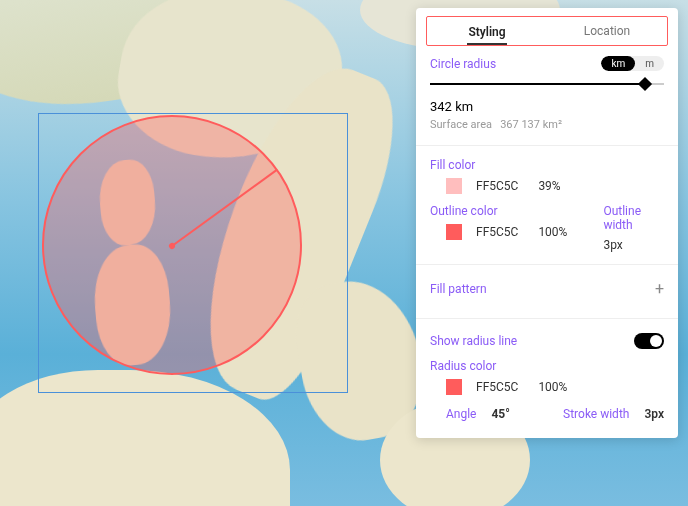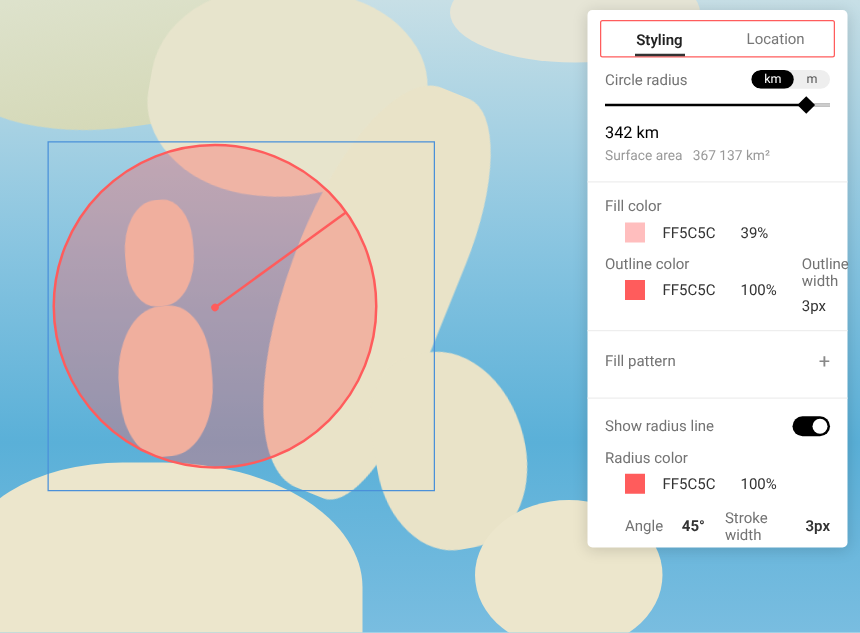--- a/index.html
+++ b/index.html
@@ -55,21 +55,21 @@
     transform:rotate(-36deg);
     z-index:4;
   }
   .radius-line::before{
     content:"";
     position:absolute;left:-3px;top:-2px;width:6px;height:6px;border-radius:50%;background:#ff5c5c;
   }
   .panel {
     position:absolute;
     right:10px; top:8px;
-    width:208px;
+    width:262px;
     height:430px;
     background:#ffffff;
     border-radius:4px;
     box-shadow:0 2px 12px rgba(0,0,0,0.15);
     z-index:10;
     font-size:12px;
     color:#555;
   }
   .tabs {
     margin:8px 10px 0 10px;
@@ -86,40 +86,40 @@
     padding:6px 0;
     cursor:pointer;
     color:#777;
   }
   .tab.active { color:#222; font-weight:600; }
   .tab.active::after{
     content:""; display:block; height:2px; background:#333; width:40px; margin:4px auto -7px;
   }
   .section { padding:10px 14px; }
   .row { display:flex; align-items:center; justify-content:space-between; margin-bottom:6px;}
-  .label { color:#737373; font-size:12px;}
+  .label { color:#8b5cf6; font-size:12px;}
   .unit-toggle {
     display:flex; border-radius:10px; background:#eee; overflow:hidden; font-size:10px;text-align:right;
   }
   .unit-toggle span { padding:2px 10px; }
   .unit-toggle .on { background:#000; color:#fff; border-radius:10px;}
   .slider {
     position:relative; height:14px; margin:4px 0 8px;
   }
   .slider-track { position:absolute; left:0; right:0; top:6px; height:2px; background:#000;}
   .slider-track-off { position:absolute; right:0; top:6px; height:2px; width:18px; background:#ccc;}
   .slider-thumb { position:absolute; top:2px; right:14px; width:10px; height:10px; background:#000; transform:rotate(45deg);}
   .value-big { color:#000000; font-size:13px; margin-bottom:4px;}
   .muted { color:#999; font-size:11px;}
   .divider { height:1px; background:#eee; margin:4px 0;}
   .swatch {
     width:16px; height:16px; display:inline-block; vertical-align:middle; margin-right:8px;
   }
   .inline { display:flex; align-items:center; gap:6px;margin-left:16px;}
-  .two-col { display:flex; gap:20px;}
+  .two-col { display:flex; gap:36px;}
   .two-col > div { flex:1;}
   .plus { font-size:16px; color:#888; cursor:pointer;}
   .toggle {
     width:30px; height:16px; border-radius:10px; background:#000; position:relative; cursor:pointer;
   }
   .toggle::after{ content:""; position:absolute; right:2px; top:2px; width:12px; height:12px; border-radius:50%; background:#fff;}
   .hex { color:#333; font-size:12px; margin-right:14px;}
   .pct { color:#333; font-size:12px;}
 </style>
 </head>

